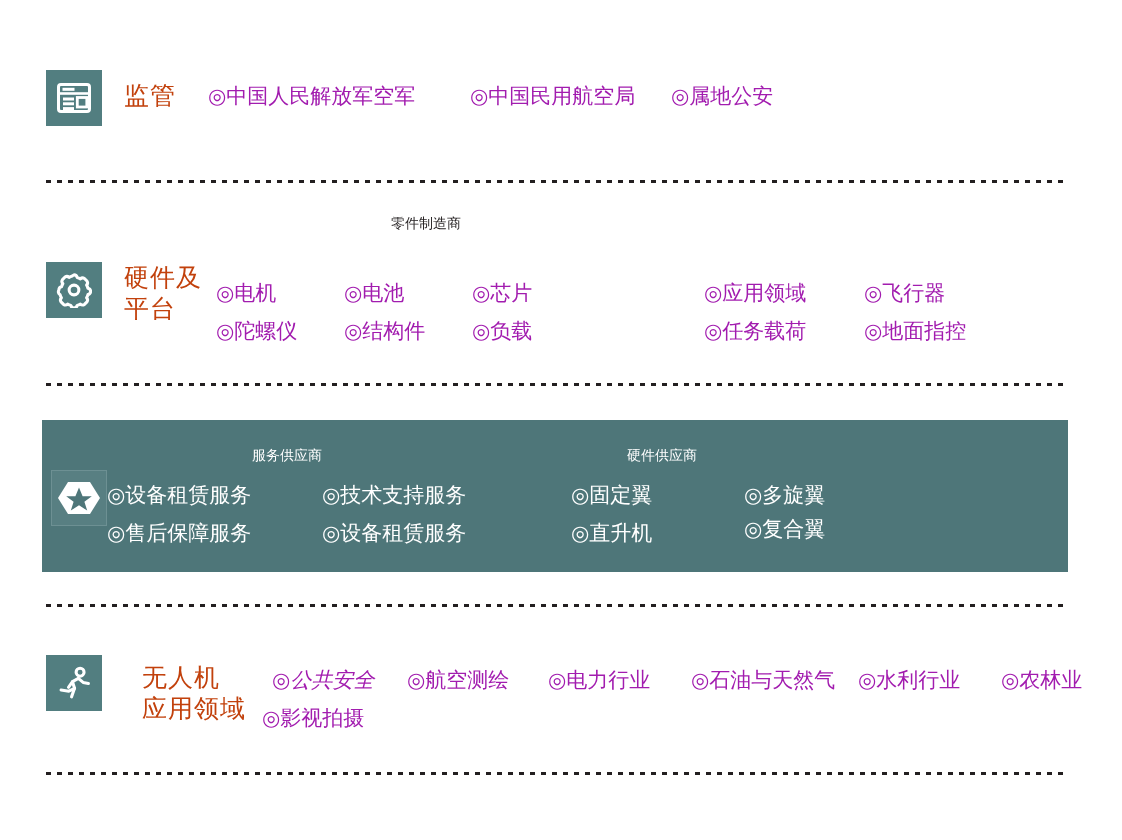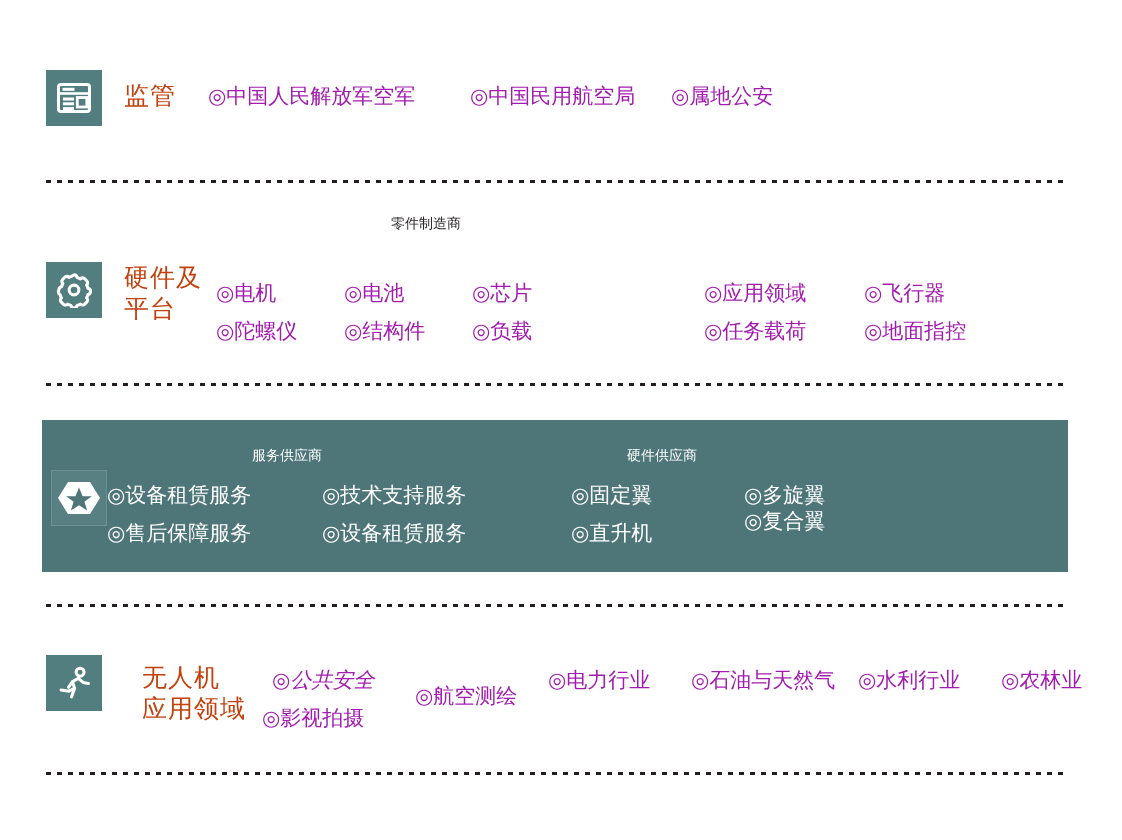--- a/index.html
+++ b/index.html
@@ -181,21 +181,21 @@
         <div class="group-title" style="left:440px; top:24px; width:230px;">硬件供应商</div>
 
         <div class="item" style="left:0px; top:62px;">◎设备租赁服务</div>
         <div class="item" style="left:215px; top:62px;">◎技术支持服务</div>
         <div class="item" style="left:0px; top:100px;">◎售后保障服务</div>
         <div class="item" style="left:215px; top:100px;">◎设备租赁服务</div>
 
         <div class="item" style="left:464px; top:62px;">◎固定翼</div>
         <div class="item" style="left:637px; top:62px;">◎多旋翼</div>
         <div class="item" style="left:464px; top:100px;">◎直升机</div>
-        <div class="item" style="left:637px; top:88px;">◎复合翼</div>
+        <div class="item" style="left:637px; top:96px;">◎复合翼</div>
       </div>
     </div>
   </div>
 
   <div class="divider" style="top:604px;"></div>
 
   <div class="row" style="left:46px; top:655px;">
     <div class="icon-box">
       <svg width="38" height="38" viewBox="0 0 40 40" aria-hidden="true">
         <g fill="none" stroke="#ffffff" stroke-width="3.2" stroke-linecap="round" stroke-linejoin="round">
@@ -205,21 +205,21 @@
           <path d="M18.4 18.6 L20.6 25.6 L17.4 34.6"></path>
           <path d="M20.6 25.6 L14.6 28.6 L6.4 27.4"></path>
         </g>
       </svg>
     </div>
     <div class="row-label" style="margin-left:40px; margin-top:7px; width:120px;">无人机
 应用领域</div>
 
     <div class="items-area" style="width:840px; height:90px;">
       <div class="item" style="left:10px; top:12px;font-style:italic;">◎公共安全</div>
-      <div class="item" style="left:153px; top:12px;margin-top:16px;">◎航空测绘</div>
+      <div class="item" style="left:145px; top:12px;">◎航空测绘</div>
       <div class="item" style="left:286px; top:12px;">◎电力行业</div>
       <div class="item" style="left:429px; top:12px;">◎石油与天然气</div>
       <div class="item" style="left:596px; top:12px;">◎水利行业</div>
       <div class="item" style="left:739px; top:12px;">◎农林业</div>
       <div class="item" style="left:0px; top:50px;">◎影视拍摄</div>
     </div>
   </div>
 
   <div class="divider" style="top:772px;"></div>
 

